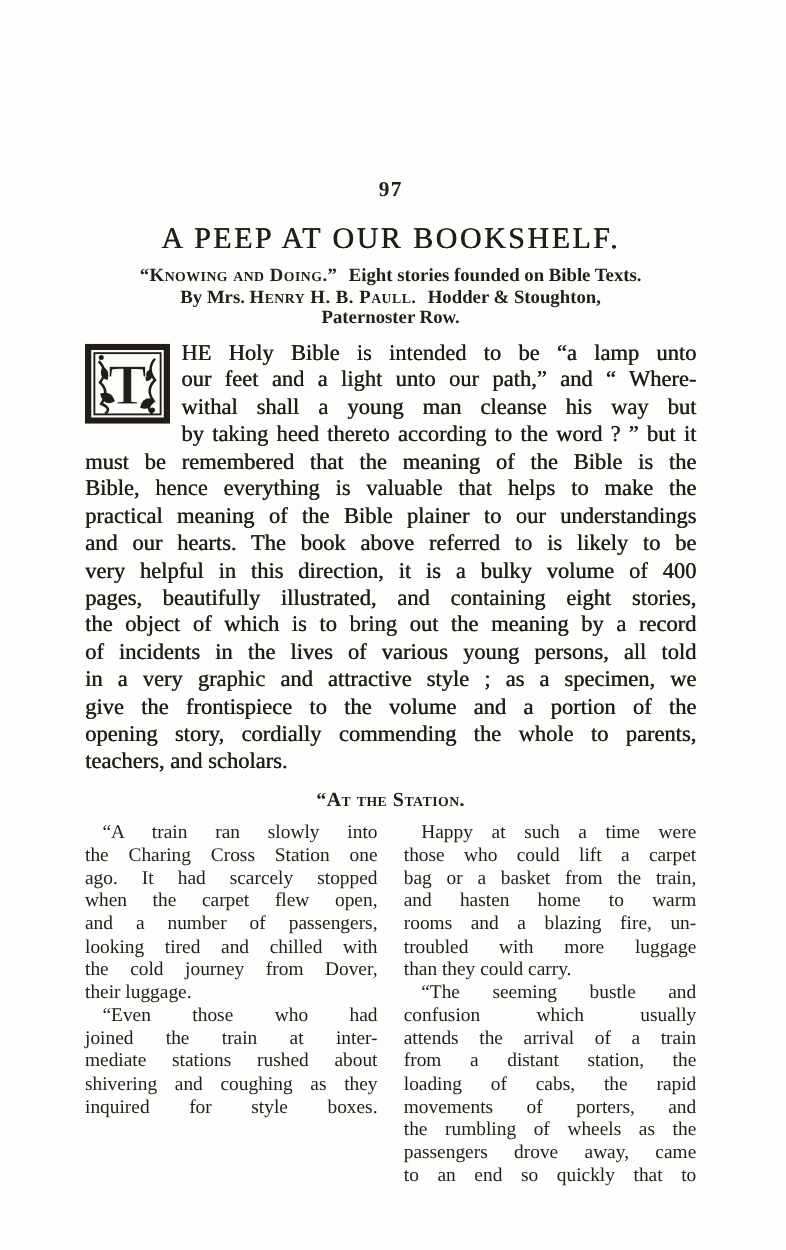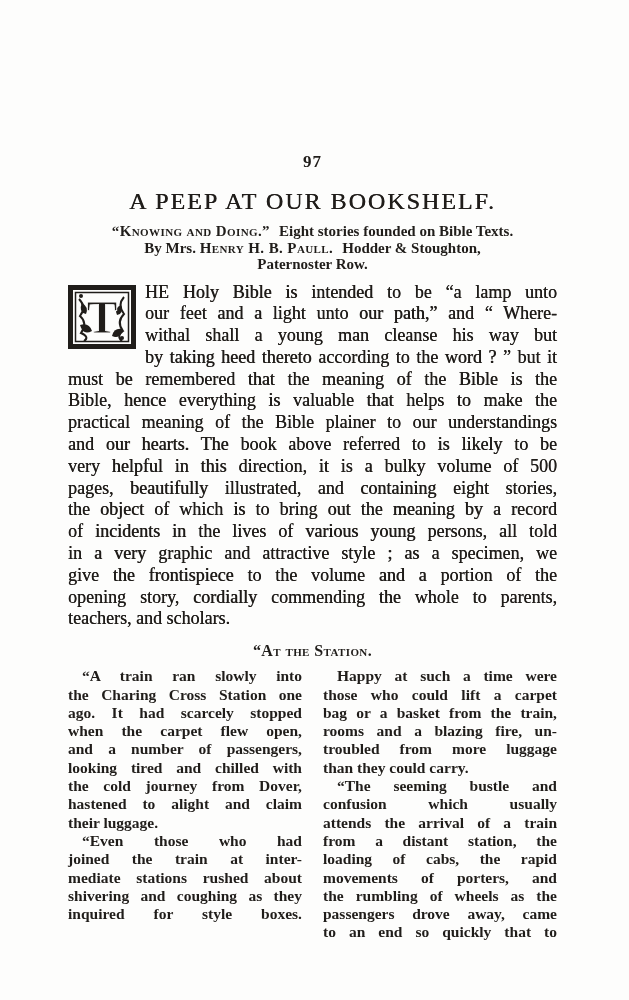--- a/index.html
+++ b/index.html
@@ -4,21 +4,21 @@
 <style>
   html,body { margin:0; padding:0; }
   body {
     width:629px; height:1000px;
     background:#fdfdfc;
     font-family:"Liberation Serif", serif;
     color:#201d1a;
     overflow:hidden;
   }
   .page { position:relative; width:629px; height:1000px; }
-  .content { position:absolute; left:68px; top:10px; width:489px; }
+  .content { position:absolute; left:68px; top:0; width:489px; }
 
   .pageno {
     margin-top:142px;
     text-align:center;
     font-size:17px; font-weight:bold;
     letter-spacing:1px;
     line-height:20px;
   }
   .title {
     margin:15px 0 0 0;
@@ -62,21 +62,21 @@
     margin-top:11px;
     text-align:center;
     font-size:16px; font-weight:bold;
     line-height:19px;
   }
 
   .columns {
     margin-top:7px;
     display:flex;
     gap:21px;
-    font-size:15.5px; font-weight:bold;
+    font-size:15.5px; font-weight:normal;
     line-height:18.3px;
   }
   .col { width:234px; }
   .colpara { margin:0; }
   .colpara .line.first { text-indent:14px; }
 </style>
 </head>
 <body>
 
 <div class="page">
@@ -116,21 +116,21 @@
       </span>
       <div class="plines">
           <div class="line first">HE Holy Bible is intended to be “a lamp unto</div>
           <div class="line">our feet and a light unto our path,” and “ Where-</div>
           <div class="line">withal shall a young man cleanse his way but</div>
           <div class="line">by taking heed thereto according to the word ? ” but it</div>
           <div class="line">must be remembered that the meaning of the Bible is the</div>
           <div class="line">Bible, hence everything is valuable that helps to make the</div>
           <div class="line">practical meaning of the Bible plainer to our understandings</div>
           <div class="line">and our hearts. The book above referred to is likely to be</div>
-          <div class="line">very helpful in this direction, it is a bulky volume of 500</div>
+          <div class="line">very helpful in this direction, it is a bulky volume of 400</div>
           <div class="line">pages, beautifully illustrated, and containing eight stories,</div>
           <div class="line">the object of which is to bring out the meaning by a record</div>
           <div class="line">of incidents in the lives of various young persons, all told</div>
           <div class="line">in a very graphic and attractive style ; as a specimen, we</div>
           <div class="line">give the frontispiece to the volume and a portion of the</div>
           <div class="line">opening story, cordially commending the whole to parents,</div>
           <div class="line last">teachers, and scholars.</div>
         </div>
     </div>
 
@@ -139,38 +139,38 @@
     <div class="columns">
       <div class="col">
         <div class="colpara">
             <div class="line first">“A train ran slowly into</div>
             <div class="line">the Charing Cross Station one</div>
             <div class="line">ago. It had scarcely stopped</div>
             <div class="line">when the carpet flew open,</div>
             <div class="line">and a number of passengers,</div>
             <div class="line">looking tired and chilled with</div>
             <div class="line">the cold journey from Dover,</div>
-            <div class="line">hastened to alight and claim</div>
             <div class="line last">their luggage.</div>
           </div>
         <div class="colpara cutoff">
             <div class="line first">“Even those who had</div>
             <div class="line">joined the train at inter-</div>
             <div class="line">mediate stations rushed about</div>
             <div class="line">shivering and coughing as they</div>
             <div class="line last">inquired for style boxes.</div>
           </div>
       </div>
       <div class="col">
         <div class="colpara">
             <div class="line first">Happy at such a time were</div>
             <div class="line">those who could lift a carpet</div>
             <div class="line">bag or a basket from the train,</div>
+            <div class="line">and hasten home to warm</div>
             <div class="line">rooms and a blazing fire, un-</div>
-            <div class="line">troubled from more luggage</div>
+            <div class="line">troubled with more luggage</div>
             <div class="line last">than they could carry.</div>
           </div>
         <div class="colpara cutoff">
             <div class="line first">“The seeming bustle and</div>
             <div class="line">confusion which usually</div>
             <div class="line">attends the arrival of a train</div>
             <div class="line">from a distant station, the</div>
             <div class="line">loading of cabs, the rapid</div>
             <div class="line">movements of porters, and</div>
             <div class="line">the rumbling of wheels as the</div>

